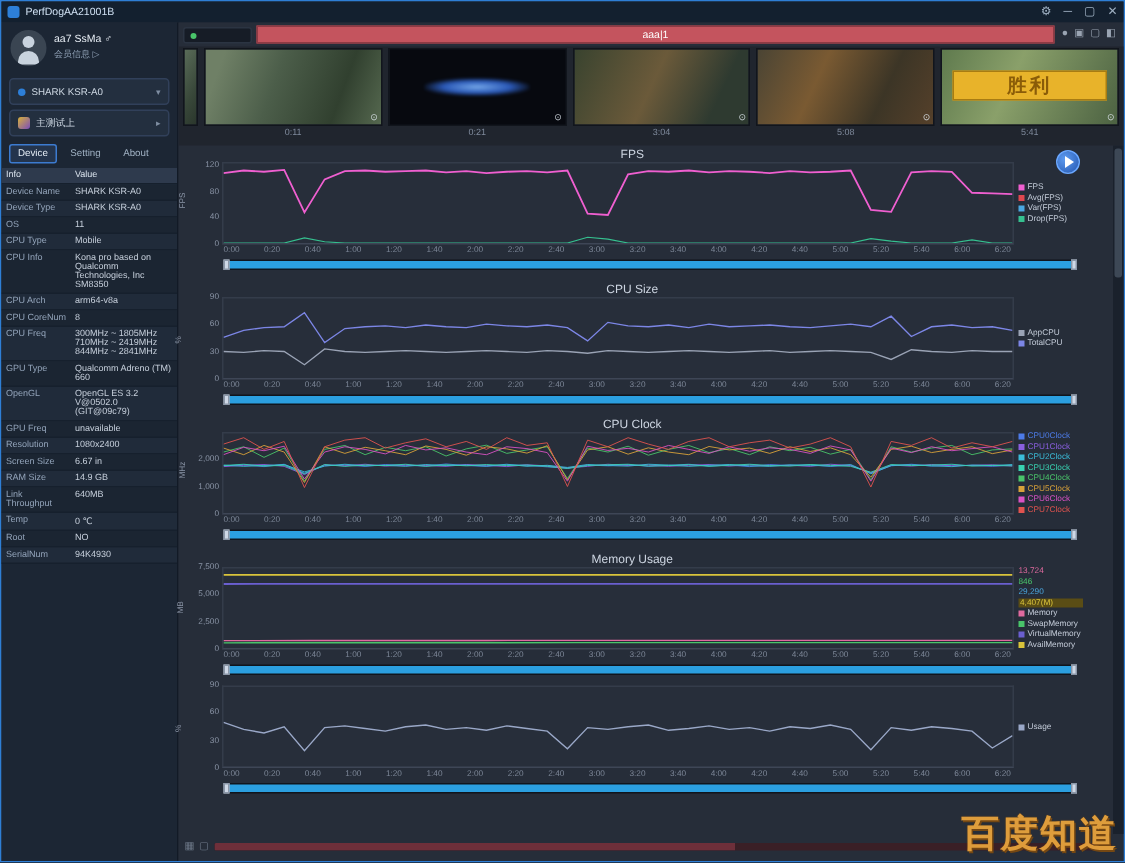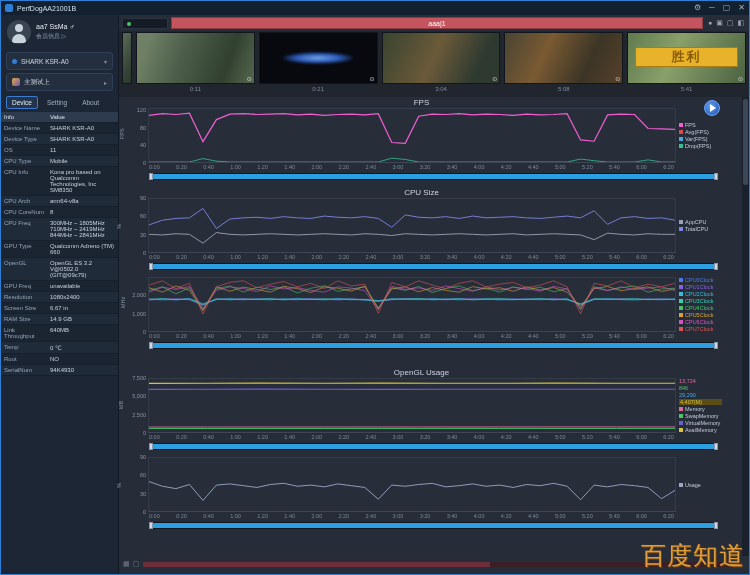--- a/index.html
+++ b/index.html
@@ -120,21 +120,21 @@
   .hs-handle { position:absolute; top:0; width:4px; height:7px; background:#cfd8e6;
     border:1px solid #8b97a8; }
   .hs-handle.l { left:0; } .hs-handle.r { right:0; }
   
   .bottom-bar { height:18px; flex:0 0 auto; display:flex; align-items:center;
     padding:0 8px 2px 4px; gap:4px; position:relative; }
   .mini-toggles { display:flex; gap:3px; }
   .mini-toggles span { font-size:7px; color:#6f7a8a; }
   .progress-track { flex:1; height:5px; background:#3a1f26; border-radius:1px; overflow:hidden; }
   .progress-fill { height:100%; width:58%; background:#6e2f3a; }
-  .watermark { position:absolute; right:4px; bottom:2px; font-size:25px; font-weight:normal;
+  .watermark { position:absolute; right:4px; bottom:2px; font-size:25px; font-weight:bold;
     color:#e8a33d; text-shadow:0 0 1px #7a4a12,1px 1px 0 #7a4a12; letter-spacing:1px;
     z-index:5; opacity:.95; }
 </style>
 </head>
 <body>
 
 <div class="window">
   <div class="titlebar">
     <div class="tb-logo"></div>
     <div class="tb-title">PerfDogAA21001B</div>
@@ -420,20 +420,21 @@
               <span>6:00</span>
               <span>6:20</span>
             </div>
             <div class="hscroll">
               <div class="hs-bar"></div>
               <div class="hs-handle l"></div>
               <div class="hs-handle r"></div>
             </div>
           </div>
           <div class="chart-block">
+            <div class="chart-title">CPU Clock</div>
             <div class="chart-body">
               <div class="y-unit">
                 <span>MHz</span>
               </div>
               <div class="yticks">
                 <span style="bottom: calc(0% - 3px);">0</span>
                 <span style="bottom: calc(33.3333% - 3px);">1,000</span>
                 <span style="bottom: calc(66.6667% - 3px);">2,000</span>
               </div>
               <div class="plot">
@@ -505,21 +506,21 @@
               <span>6:00</span>
               <span>6:20</span>
             </div>
             <div class="hscroll">
               <div class="hs-bar"></div>
               <div class="hs-handle l"></div>
               <div class="hs-handle r"></div>
             </div>
           </div>
           <div class="chart-block">
-            <div class="chart-title">OpenGL Usage</div>
+            <div class="chart-title">Memory Usage</div>
             <div class="chart-body">
               <div class="y-unit">
                 <span>MB</span>
               </div>
               <div class="yticks">
                 <span style="bottom: calc(0% - 3px);">0</span>
                 <span style="bottom: calc(33.3333% - 3px);">2,500</span>
                 <span style="bottom: calc(66.6667% - 3px);">5,000</span>
                 <span style="bottom: calc(100% - 3px);">7,500</span>
               </div>

